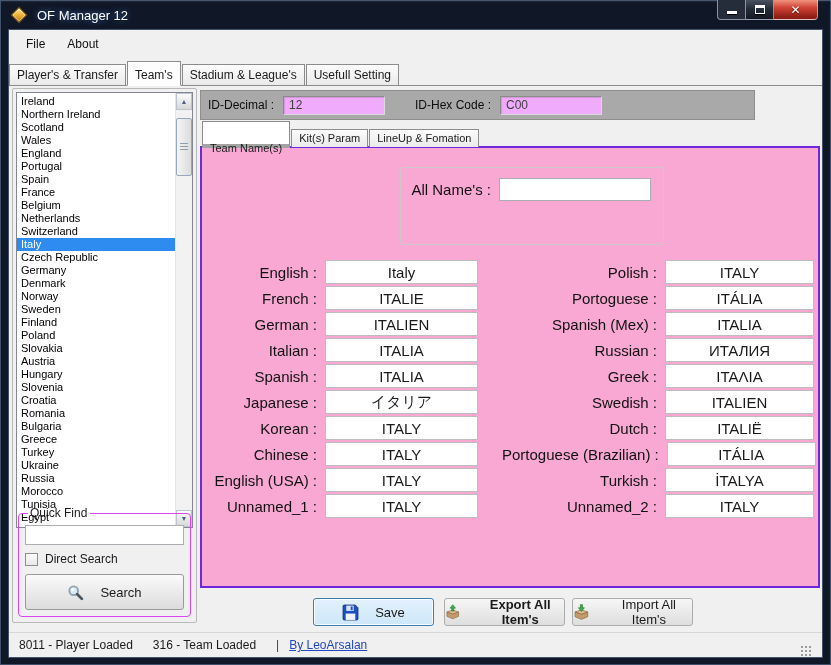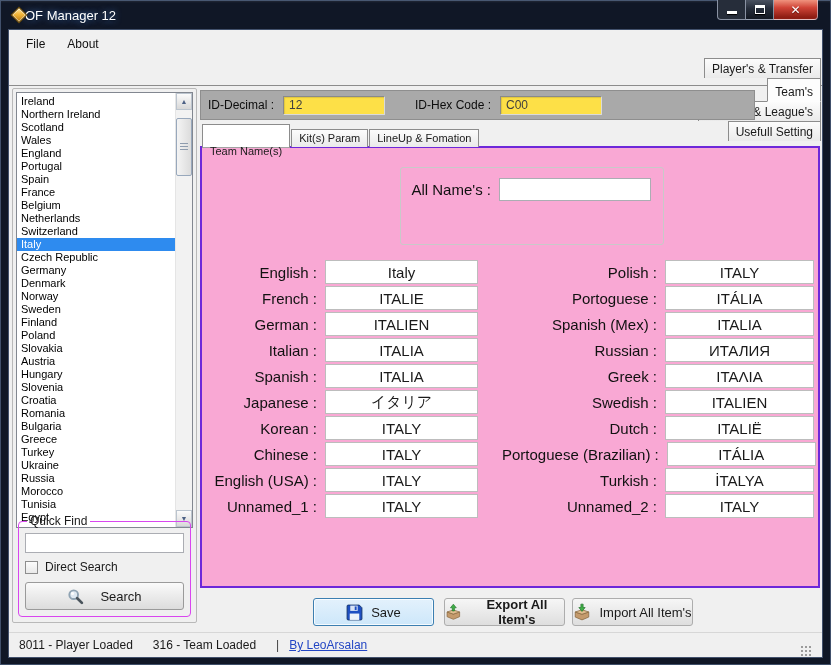--- a/index.html
+++ b/index.html
@@ -9,41 +9,41 @@
   
   .window { position:relative; width:831px; height:665px;
     background:
       linear-gradient(115deg, rgba(130,160,215,0.00) 12%, rgba(130,160,215,0.10) 22%, rgba(130,160,215,0.00) 33%, rgba(130,160,215,0.08) 52%, rgba(130,160,215,0.00) 63%, rgba(130,160,215,0.07) 80%, rgba(130,160,215,0.00) 90%),
       linear-gradient(180deg, #2c3activate444 0%, #222b3c 6%, #141b29 30%, #0c111c 60%, #10172      4 100%);
     background-color:#101726;
     box-shadow: inset 0 0 0 1px rgba(150,180,230,0.35), inset 0 2px 2px rgba(255,255,255,0.08);
   }
 
   
-  .titlebar { position:absolute; top:0; left:0; right:0; height:30px; display:flex; align-items:center; padding-left:13px; gap:0; }
+  .titlebar { position:absolute; top:0; left:0; right:0; height:30px; display:flex; align-items:center; padding-left:13px; gap:12px; }
   .app-icon { width:12px; height:12px; transform:rotate(45deg); flex:0 0 auto;
     background: linear-gradient(135deg,#ffe9a8 0%, var(--titlebar-icon,#f3b73b) 45%, #b97a12 100%);
     border:1px solid #6d4d08; box-shadow: inset 0 0 0 1px rgba(255,255,255,0.5); }
   .title-text { color:#fff; font-size:13px; text-shadow:0 0 6px rgba(80,140,230,0.9), 0 1px 2px #000; }
   .winbtns { position:absolute; top:0; right:13px; display:flex; }
   .winbtn { height:20px; border:1px solid rgba(220,230,250,0.55); border-top:none; display:flex; align-items:center; justify-content:center; }
   .winbtn.min { width:29px; border-radius:0 0 0 4px; background:linear-gradient(#4a5261 0%, #262d3a 45%, #14192      3 100%); background-color:#262d3a; }
   .winbtn.max { width:28px; border-left:none; background:linear-gradient(#4a5261 0%, #262d3a 45%, #141923 100%); }
   .winbtn.close { width:44px; border-left:none; border-radius:0 0 4px 0;
     background:linear-gradient(#f0937e 0%, var(--close-red,#d04437) 40%, #8e1d13 90%); color:#fff; font-size:12px; font-weight:bold; text-shadow:0 1px 1px #5a0e08; }
   .glyph-min { width:10px; height:3px; background:#fff; box-shadow:0 1px 1px #000; margin-top:6px; }
   .glyph-max { width:10px; height:9px; border:1px solid #fff; border-top-width:3px; box-shadow:0 1px 1px #000; }
 
   
   .client { position:absolute; left:9px; right:9px; top:30px; bottom:8px; background:#F0F0F0; box-shadow:0 0 0 1px rgba(160,190,240,0.35); }
 
   .menubar { height:28px; display:flex; align-items:center; padding-left:6px; font-size:12px; color:#111; }
   .menu-item { padding:5px 11px; }
 
-  .tabstrip { position:relative; height:28px; display:flex; align-items:flex-end; padding-left:0; border-bottom:1px solid #8C8C8C;flex-direction:column; }
+  .tabstrip { position:relative; height:28px; display:flex; align-items:flex-end; padding-left:0; border-bottom:1px solid #8C8C8C; }
   .tab { font-size:12px; color:#1a1a1a; padding:3px 7px 2px; height:21px; margin-right:1px;
     background:linear-gradient(#FCFCFC,#EAEAEA); border:1px solid #8C8C8C; border-bottom:none; position:relative; }
   .tab.active { height:25px; padding-top:6px; background:#FDFDFD; z-index:3; margin-bottom:-1px; border-bottom:1px solid #FDFDFD; }
 
   .content { position:absolute; top:56px; left:0; right:0; bottom:25px; }
 
   
   .left-panel { position:absolute; left:3px; top:2px; width:185px; bottom:9px; background:#F0F0F0; border:1px solid #B9B9B9; border-radius:2px; }
   .listbox { position:absolute; left:3px; top:3px; right:3px; height:436px; background:#fff; border:1px solid #828790; display:flex; }
   .list-items { flex:1; overflow:hidden; padding-top:2px; }
@@ -54,56 +54,56 @@
   .sb-track { flex:1; position:relative; }
   .sb-thumb { position:absolute; top:8px; left:0; right:0; height:58px; background:linear-gradient(90deg,#F4F4F4,#DCDCDC); border:1px solid #98A8BC; border-radius:2px; }
   .sb-thumb::after { content:''; position:absolute; left:3px; right:3px; top:24px; height:8px;
     background:repeating-linear-gradient(180deg,#8E9CAE 0 1px, transparent 1px 3px); }
 
   .quickfind { position:absolute; left:5px; right:5px; bottom:5px; border:1px solid #d946ef; border-radius:4px; padding:3px 6px 6px; }
   .quickfind legend { font-size:12px; color:#1a1a1a; padding:0 3px; margin-left:2px; }
   .qf-input { width:100%; height:20px; border:1px solid #ABADB3; font-size:12px; padding:1px 4px; margin-top:2px; }
   .qf-check-row { display:flex; align-items:center; gap:7px; margin-top:7px; font-size:12px; color:#1a1a1a; }
   .qf-checkbox { appearance:none; -webkit-appearance:none; width:13px; height:13px; border:1px solid #8E8E8E; background:linear-gradient(#FCFCFC,#E9E9E9); }
-  .search-btn { margin-top:8px; width:100%; height:28px; border:1px solid #9A9A9A; border-radius:3px;
+  .search-btn { margin-top:8px; width:100%; height:36px; border:1px solid #9A9A9A; border-radius:3px;
     background:linear-gradient(#FAFAFA,#DCDCDC); font-size:13px; color:#1a1a1a; display:flex; align-items:center; justify-content:center; gap:16px; }
 
   
   .id-bar { position:absolute; left:191px; top:4px; width:555px; height:30px; background:#A9A9A9; border:1px solid #8E8E8E; }
   .id-field { position:absolute; top:0; height:100%; display:flex; align-items:center; gap:9px; }
   .id-field.f0 { left:7px; } .id-field.f1 { left:214px; } .id-field.f2 { left:473px; }
   .id-label { font-size:12px; color:#0d0d0d; }
-  .id-input { width:102px; height:19px; background:#fde047; border:1px solid #8A8A8A; border-bottom-color:#DADADA; border-right-color:#DADADA;
+  .id-input { width:102px; height:19px; background:#f0abfc; border:1px solid #8A8A8A; border-bottom-color:#DADADA; border-right-color:#DADADA;
     box-shadow: inset 1px 1px 1px rgba(0,0,0,0.12); color:#3f3f3f; font-size:12px; padding:0 5px; }
 
   .subtabs { position:absolute; left:193px; top:40px; height:21px; display:flex; align-items:flex-end; z-index:2; }
   .subtab { font-size:11px; color:#1a1a1a; padding:2px 7px; height:18px; margin-right:1px;
     background:linear-gradient(#FCFCFC,#EAEAEA); border:1px solid #8C8C8C; border-bottom:none; }
-  .subtab.active { height:21px; padding-top:20px; background:#fff; margin-bottom:-1px; border-bottom:1px solid #a3a3a3; z-index:3; position:relative; }
+  .subtab.active { height:21px; padding-top:20px; background:#fff; margin-bottom:-1px; border-bottom:4px solid #a3a3a3; z-index:3; position:relative; }
 
   .main-panel { position:absolute; left:191px; top:60px; width:620px; height:442px; background:#f9a8d4; border:2px solid #6d28d9; }
 
   .names-group { position:absolute; left:198px; top:19px; width:264px; height:78px; border:1px solid #C9C9C9; border-radius:3px; padding-top:10px; }
   .ng-row { display:flex; align-items:center; margin-bottom:8px; }
   .ng-label { width:98px; text-align:right; font-size:15px; color:#111; padding-right:8px; }
   .ng-input { height:23px; border:1px solid #ABADB3; font-size:14px; padding:0 4px; }
   .ng-input.allnames { width:152px; }
   .ng-input.shortname { width:46px; text-align:center; }
 
   .lang-col { position:absolute; top:112px; display:flex; flex-direction:column; gap:2px; }
   .lang-col.left { left:0; width:276px; }
   .lang-col.right { left:300px; width:312px; }
   .lang-row { display:flex; align-items:center; height:24px; }
   .lang-label { flex:1; text-align:right; font-size:15px; color:#111; padding-right:8px; white-space:nowrap; }
   .lang-input { height:24px; border:1px solid #BDBDBD; font-size:15px; text-align:center; color:#1a1a1a; }
   .lang-col.left .lang-input { width:153px; }
   .lang-col.right .lang-input { width:149px; }
 
   
-  .action-btn { position:absolute; top:512px; height:28px; width:121px; display:flex; align-items:center; justify-content:center; gap:8px;
+  .action-btn { position:absolute; top:512px; height:28px; width:121px; display:flex; align-items:center; justify-content:center; gap:16px;
     font-size:13px; color:#1a1a1a; border:1px solid #ADADAD; border-radius:3px; background:linear-gradient(#F6F6F6,#DEDEDE); }
   .btn-save { left:304px; background:linear-gradient(#E3F1FC, var(--save-bg,#cde7fa)); border-color:var(--save-border,#3c7fb1); box-shadow:inset 0 0 0 1px rgba(255,255,255,0.8); }
   .btn-export { left:435px;font-weight:bold; }
   .btn-import { left:563px; }
 
   
   .statusbar { position:absolute; left:0; right:0; bottom:0; height:25px; background:#F0F0F0; border-top:1px solid #D7D7D7;
     display:flex; align-items:center; padding:0 10px; font-size:12px; color:#1a1a1a; }
   .status-item { margin-right:20px; }
   .status-sep { margin-right:10px; color:#444; }

